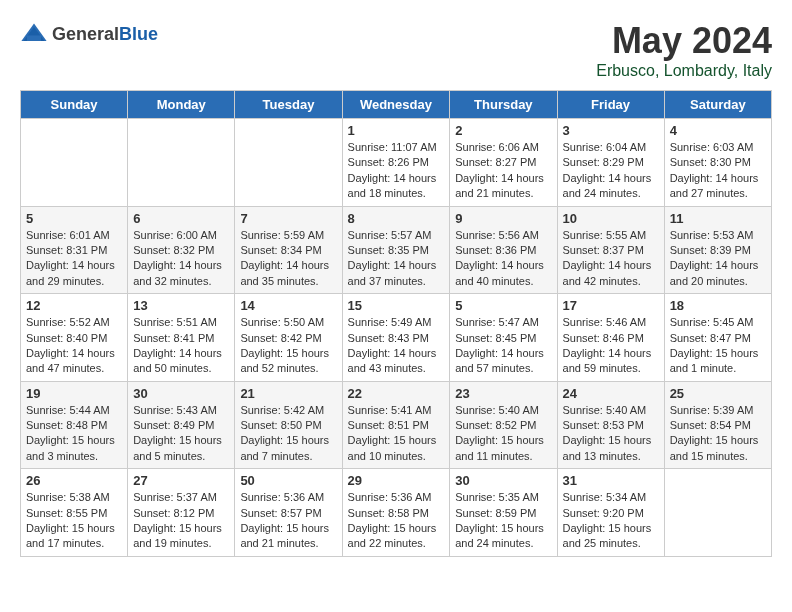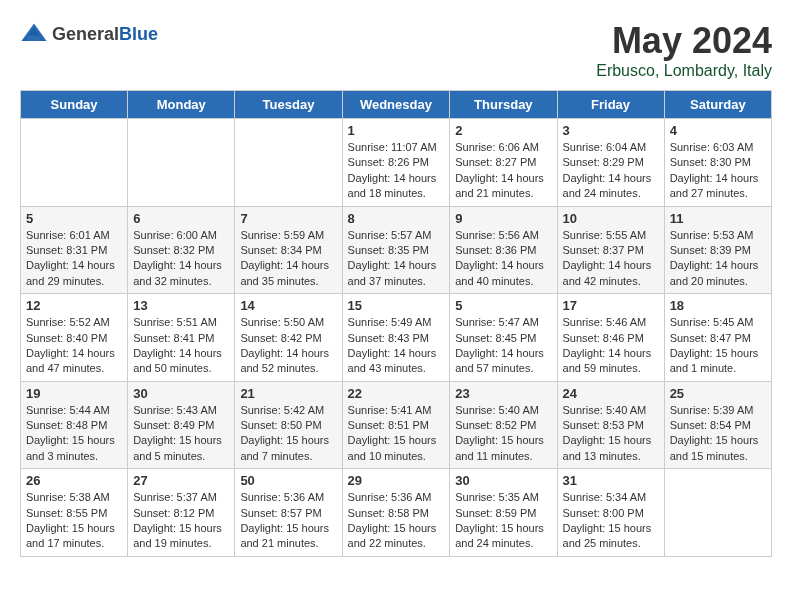--- a/index.html
+++ b/index.html
@@ -155,21 +155,21 @@
         <td>
           <div class="day-number">12</div>
           <div class="day-info"><span>Sunrise: 5:52 AM</span><br><span>Sunset: 8:40 PM</span><br><span>Daylight: 14 hours and 47 minutes.</span></div>
         </td>
         <td>
           <div class="day-number">13</div>
           <div class="day-info"><span>Sunrise: 5:51 AM</span><br><span>Sunset: 8:41 PM</span><br><span>Daylight: 14 hours and 50 minutes.</span></div>
         </td>
         <td>
           <div class="day-number">14</div>
-          <div class="day-info"><span>Sunrise: 5:50 AM</span><br><span>Sunset: 8:42 PM</span><br><span>Daylight: 14 hours and 52 minutes.</span></div>
+          <div class="day-info"><span>Sunrise: 5:50 AM</span><br><span>Sunset: 8:42 PM</span><br><span>Daylight: 15 hours and 52 minutes.</span></div>
         </td>
         <td>
           <div class="day-number">15</div>
           <div class="day-info"><span>Sunrise: 5:49 AM</span><br><span>Sunset: 8:43 PM</span><br><span>Daylight: 14 hours and 43 minutes.</span></div>
         </td>
         <td>
           <div class="day-number">5</div>
           <div class="day-info"><span>Sunrise: 5:47 AM</span><br><span>Sunset: 8:45 PM</span><br><span>Daylight: 14 hours and 57 minutes.</span></div>
         </td>
         <td>
@@ -227,18 +227,18 @@
         <td>
           <div class="day-number">29</div>
           <div class="day-info"><span>Sunrise: 5:36 AM</span><br><span>Sunset: 8:58 PM</span><br><span>Daylight: 15 hours and 22 minutes.</span></div>
         </td>
         <td>
           <div class="day-number">30</div>
           <div class="day-info"><span>Sunrise: 5:35 AM</span><br><span>Sunset: 8:59 PM</span><br><span>Daylight: 15 hours and 24 minutes.</span></div>
         </td>
         <td>
           <div class="day-number">31</div>
-          <div class="day-info"><span>Sunrise: 5:34 AM</span><br><span>Sunset: 8:00 PM</span><br><span>Daylight: 15 hours and 25 minutes.</span></div>
+          <div class="day-info"><span>Sunrise: 5:34 AM</span><br><span>Sunset: 9:20 PM</span><br><span>Daylight: 15 hours and 25 minutes.</span></div>
         </td>
         <td class="empty"></td>
       </tr>
     </tbody>
 </table>
 
 </body></html>

